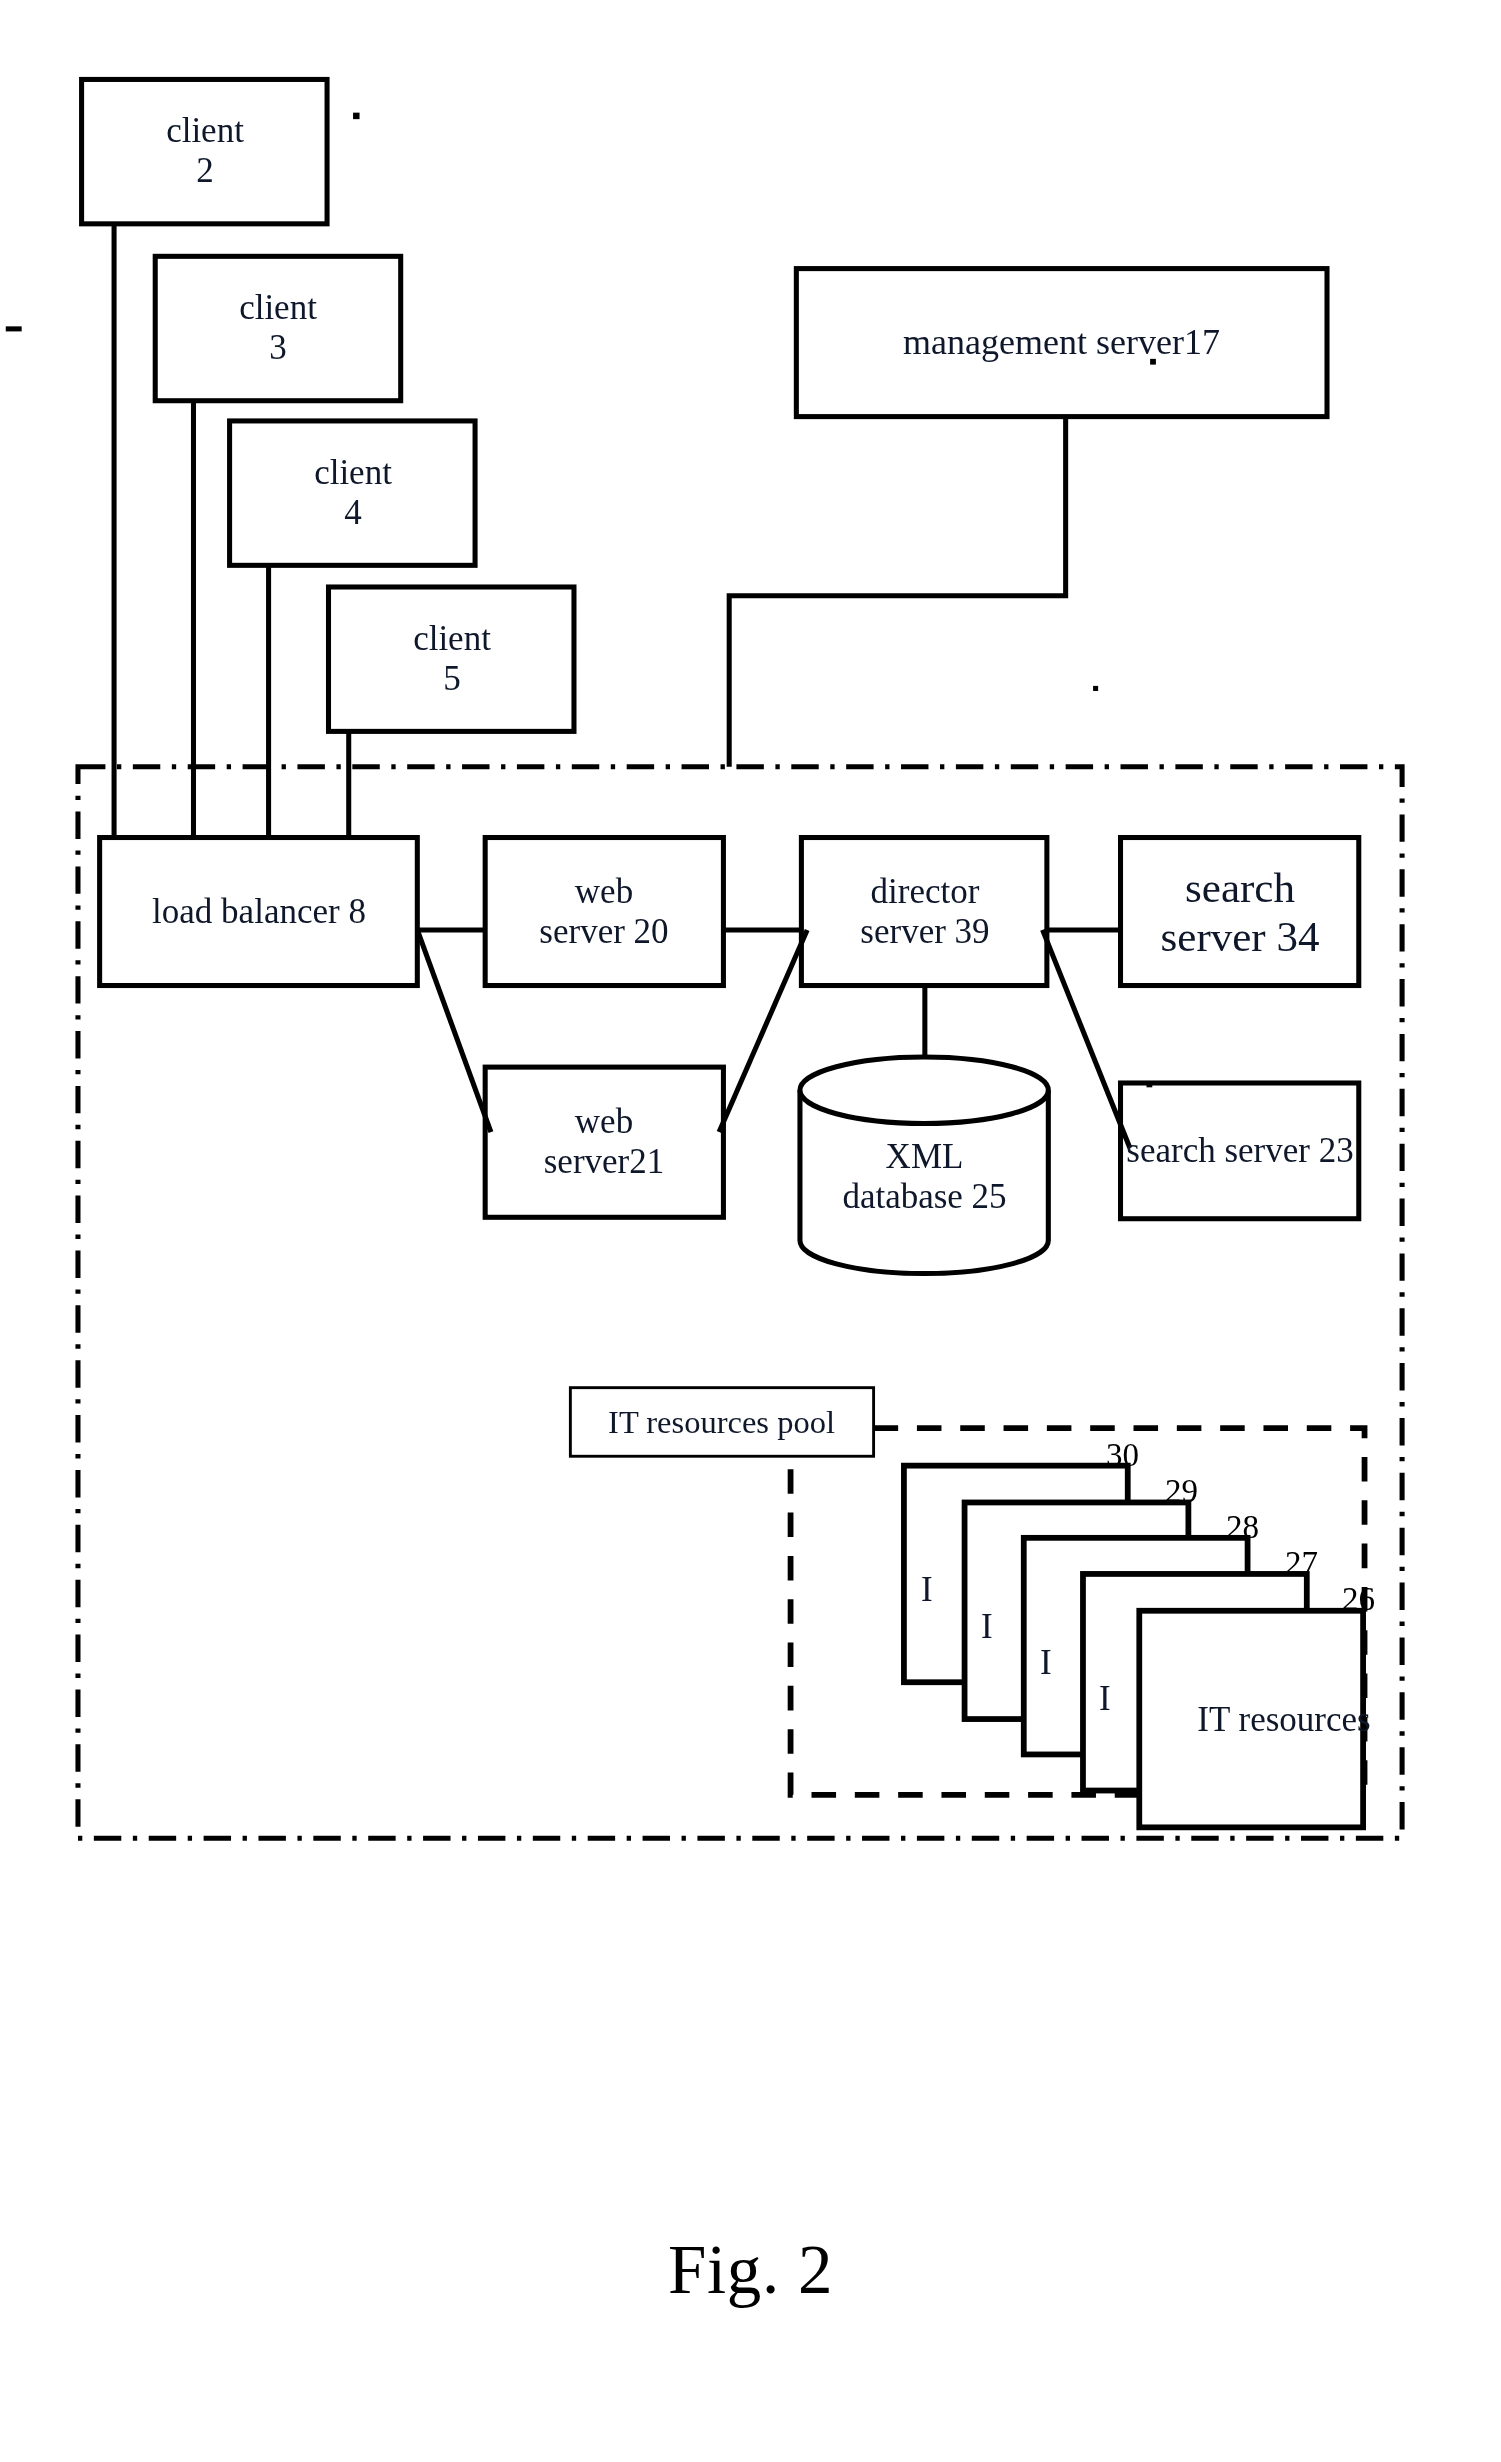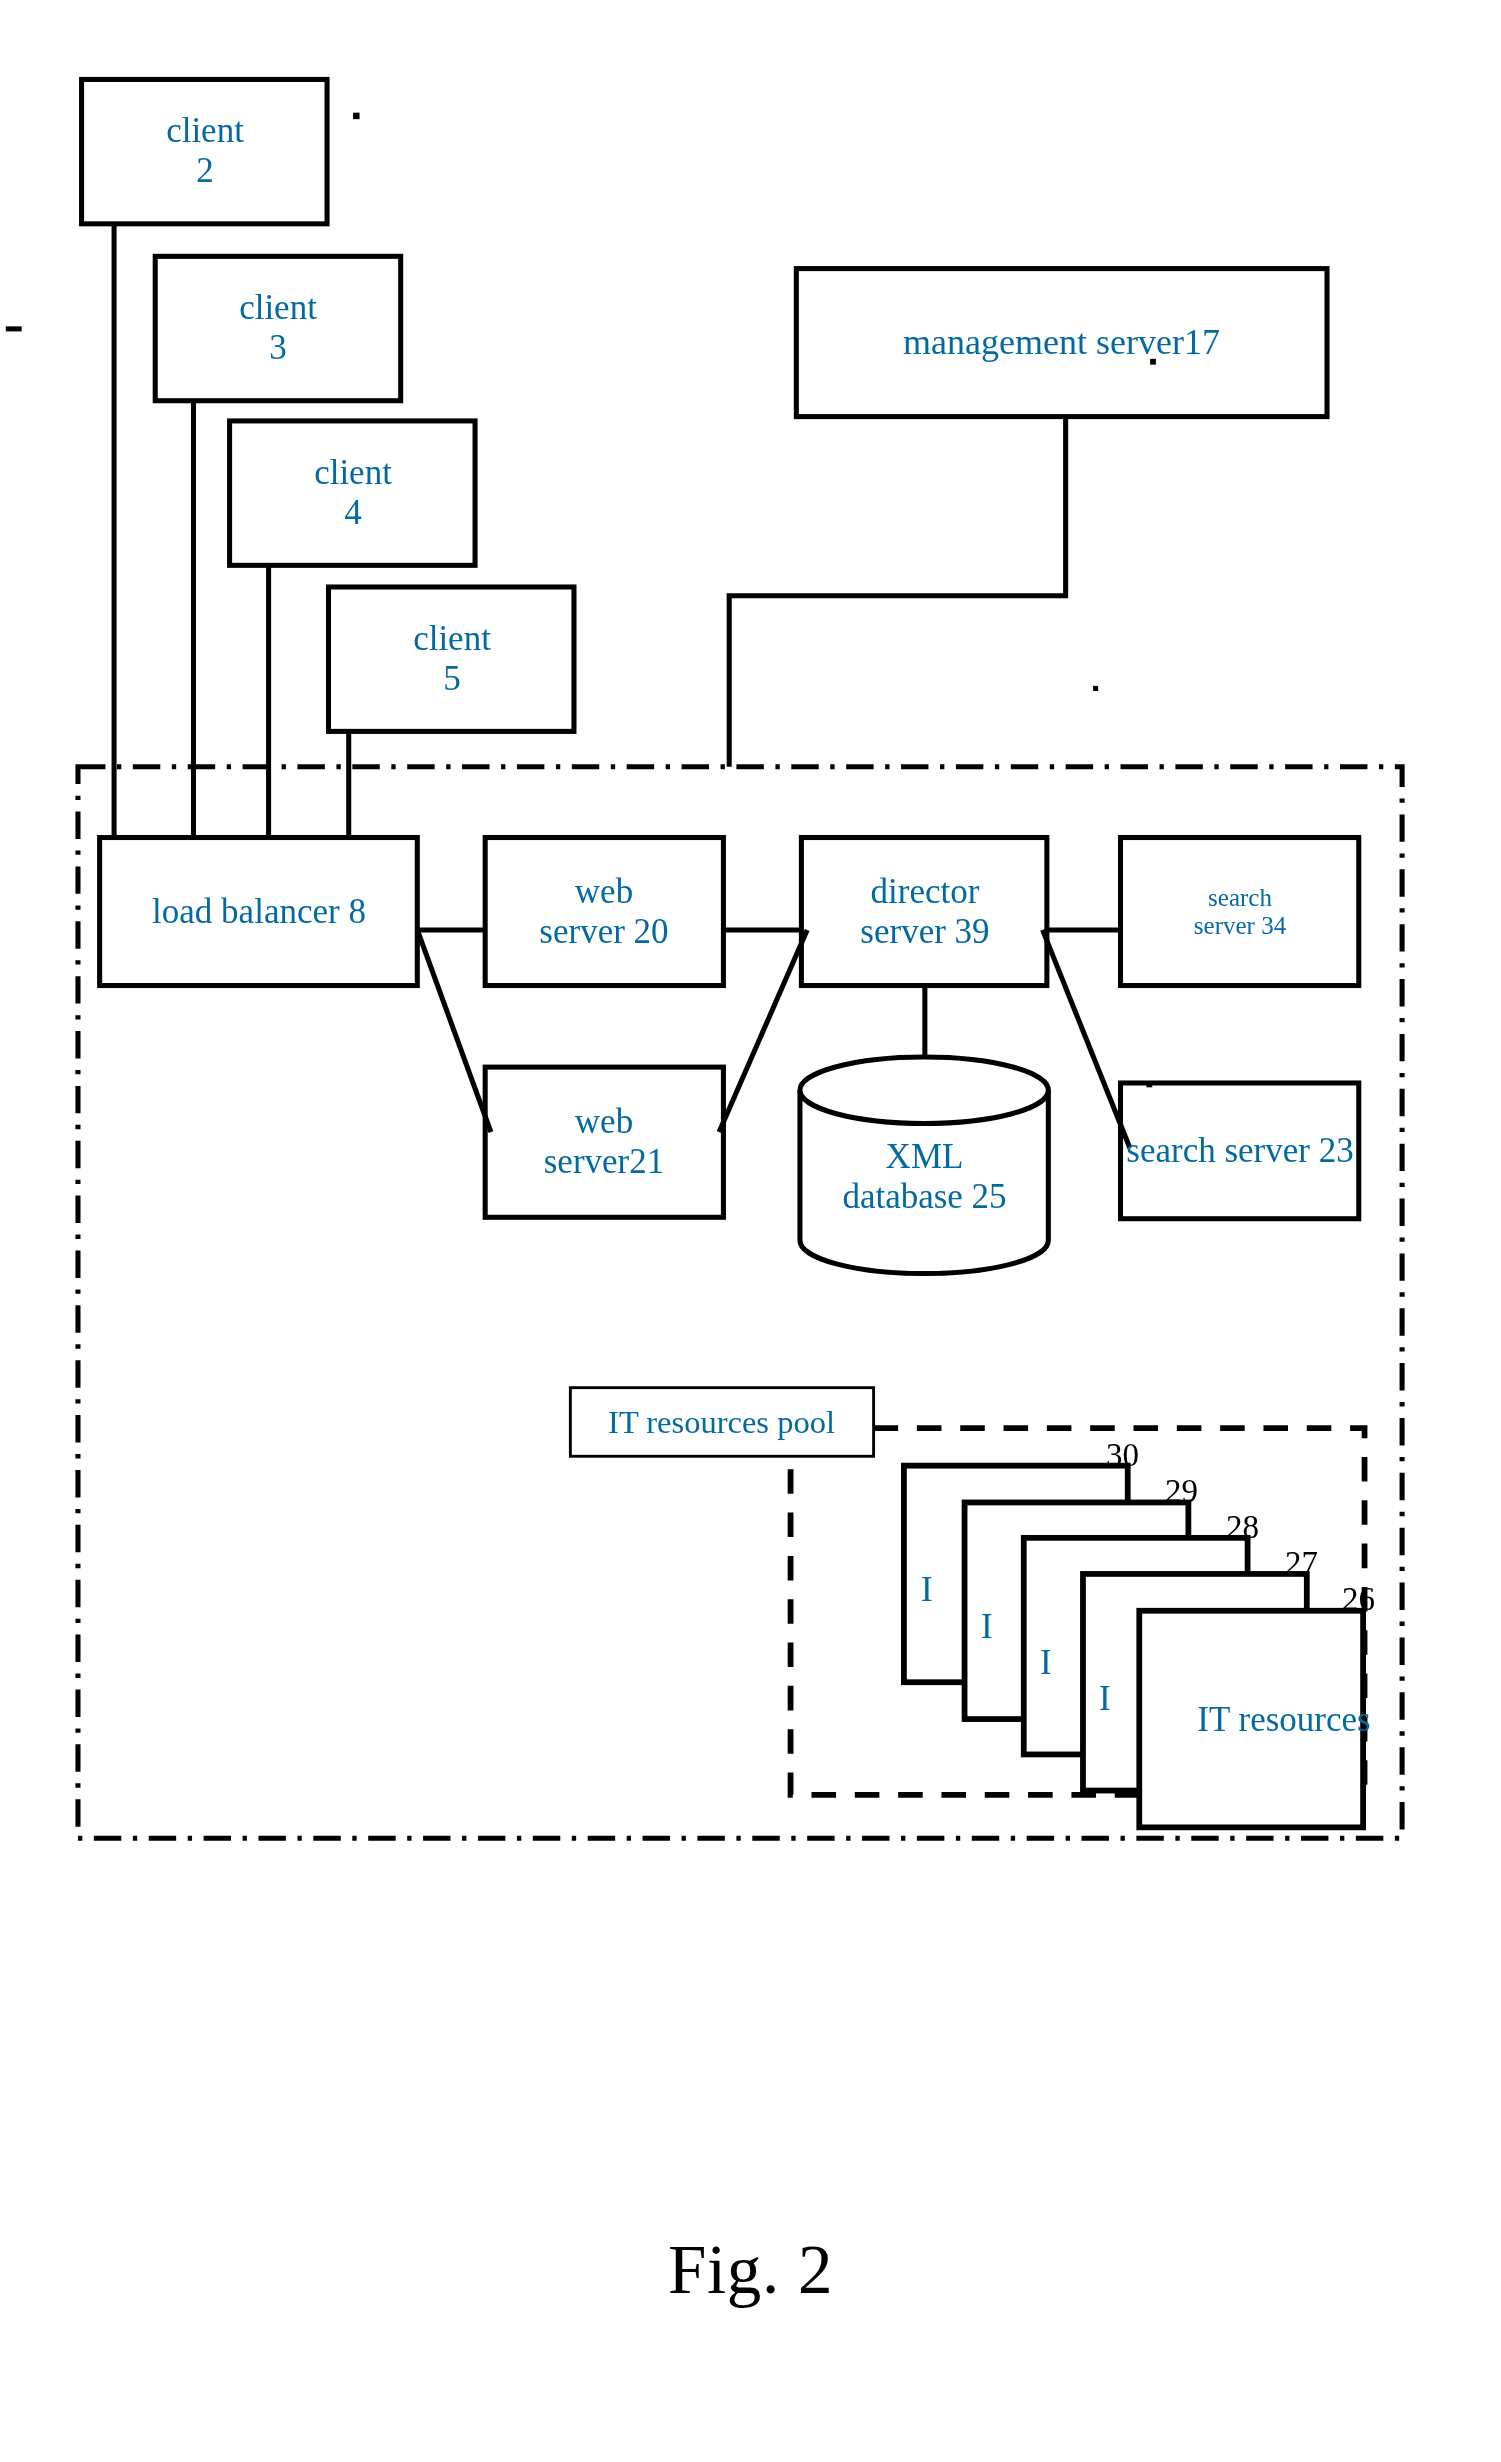--- a/index.html
+++ b/index.html
@@ -29,21 +29,21 @@
     display: block;
   }
   .node-label {
     position: absolute;
     display: flex;
     flex-direction: column;
     align-items: center;
     justify-content: center;
     text-align: center;
     font-family: "Liberation Serif", "DejaVu Serif", serif;
-    color: #0369a1;
+    color: #0f172a;
     pointer-events: none;
     line-height: 1.14;
     white-space: nowrap;
   }
   .lbl-line { display: block; }
   .fig-caption {
     position: absolute;
     left: 0;
     top: 2231px;
     width: 1501px;
@@ -151,21 +151,21 @@
   <div class="node-label" style="left:485px; top:838px; width:238px; height:148px; font-size:35px;">
     <span class="lbl-line">web</span>
     <span class="lbl-line">server 20</span>
   </div>
 
   <div class="node-label" style="left:802px; top:838px; width:246px; height:148px; font-size:35px;">
     <span class="lbl-line">director</span>
     <span class="lbl-line">server 39</span>
   </div>
 
-  <div class="node-label" style="left:1121px; top:838px; width:238px; height:148px; font-size:25px;text-align:right;">
+  <div class="node-label" style="left:1121px; top:838px; width:238px; height:148px; font-size:43px;text-align:right;">
     <span class="lbl-line">search</span>
     <span class="lbl-line">server 34</span>
   </div>
 
   <div class="node-label" style="left:485px; top:1067px; width:238px; height:150px; font-size:35px;">
     <span class="lbl-line">web</span>
     <span class="lbl-line">server21</span>
   </div>
 
   <div class="node-label" style="left:1099px; top:1083px; width:282px; height:136px; font-size:35px;">

